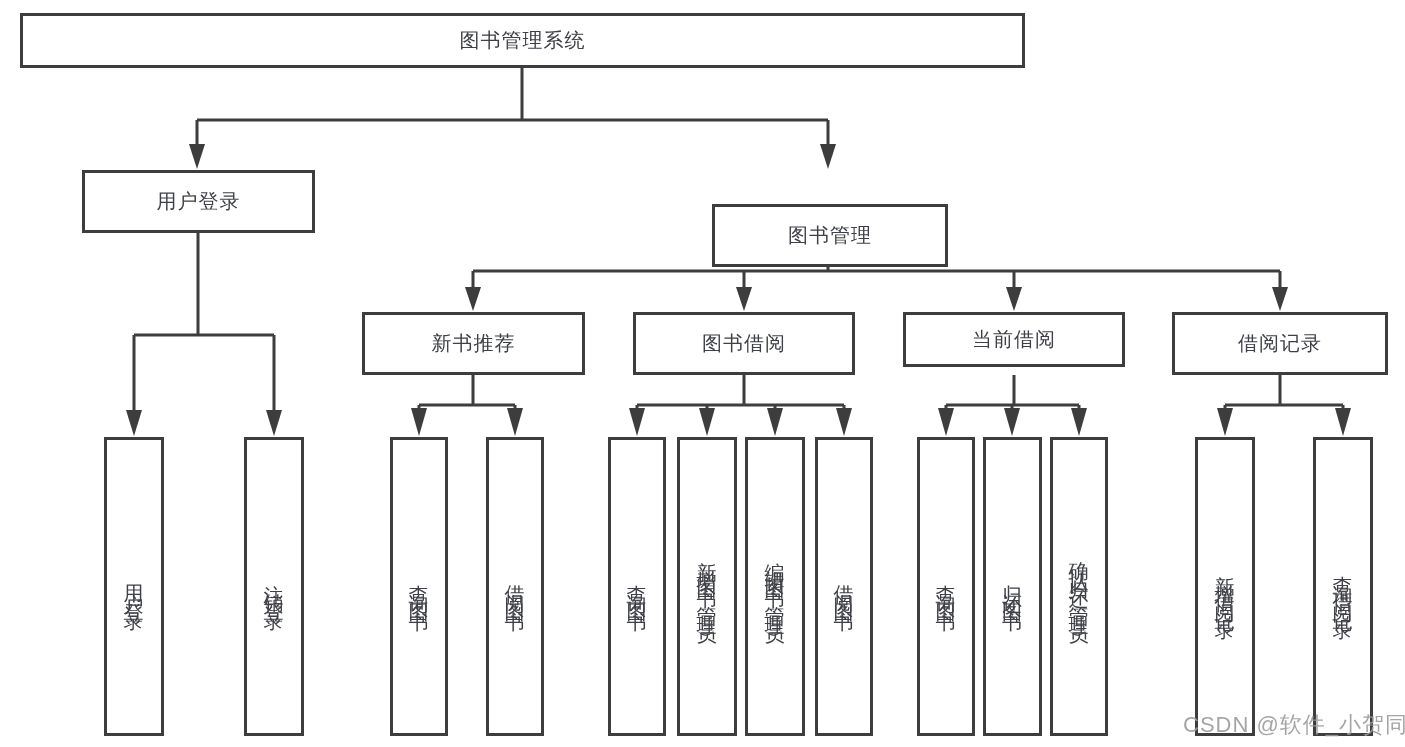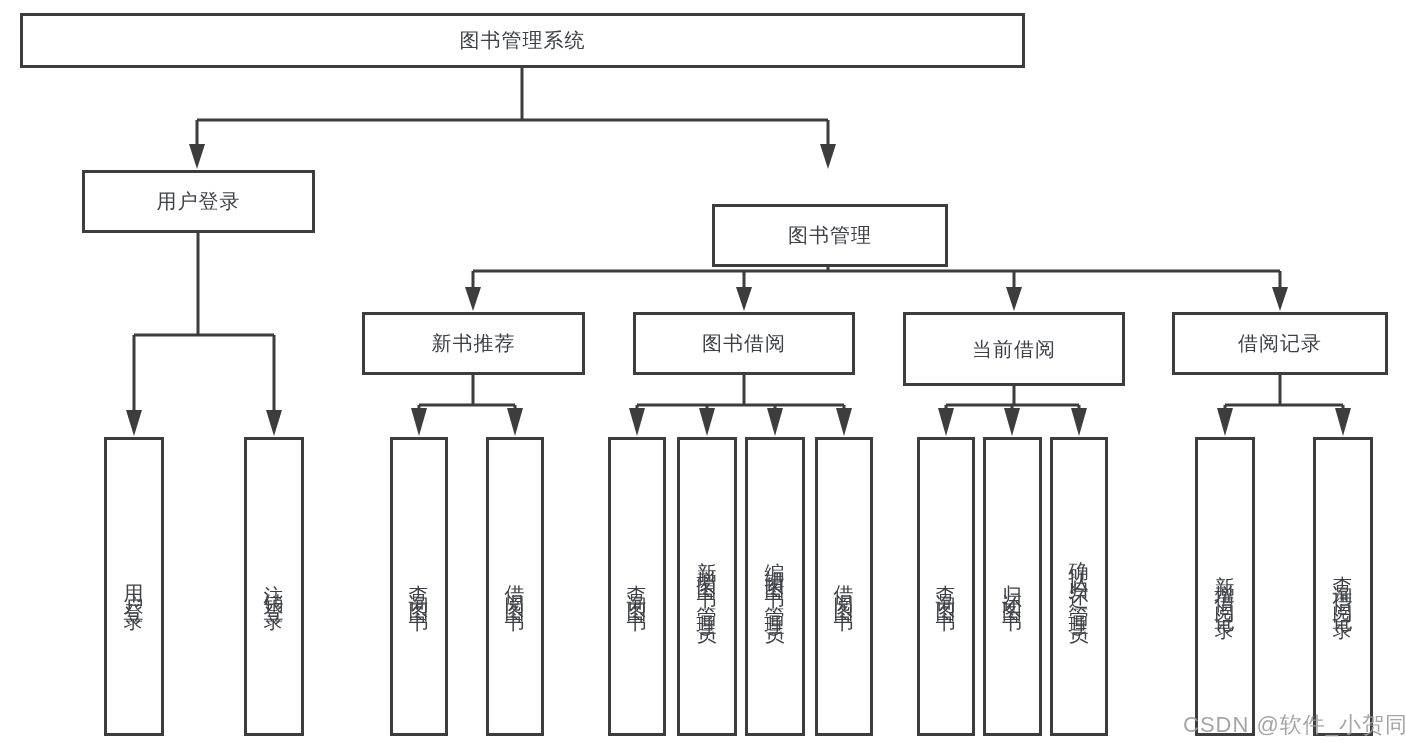--- a/index.html
+++ b/index.html
@@ -91,21 +91,21 @@
   <div class="node" style="left:712px;top:170px;width:236px;height:63px;margin-top:34px;">
     <span>图书管理</span>
   </div>
 
   <div class="node" style="left:633px;top:312px;width:222px;height:63px;">
     <span>图书借阅</span>
   </div>
   <div class="node" style="left:362px;top:312px;width:223px;height:63px;">
     <span>新书推荐</span>
   </div>
-  <div class="node" style="left:903px;top:312px;width:222px;height:74px;">
+  <div class="node" style="left:903px;top:312px;width:222px;height:55px;">
     <span>当前借阅</span>
   </div>
   <div class="node" style="left:1172px;top:312px;width:216px;height:63px;justify-content:center;">
     <span>借阅记录</span>
   </div>
 
   <div class="leaf" style="left:104px;top:437px;width:60px;height:299px;">
     <span class="vtext">用户登录</span>
   </div>
   <div class="leaf" style="left:244px;top:437px;width:60px;height:299px;">

